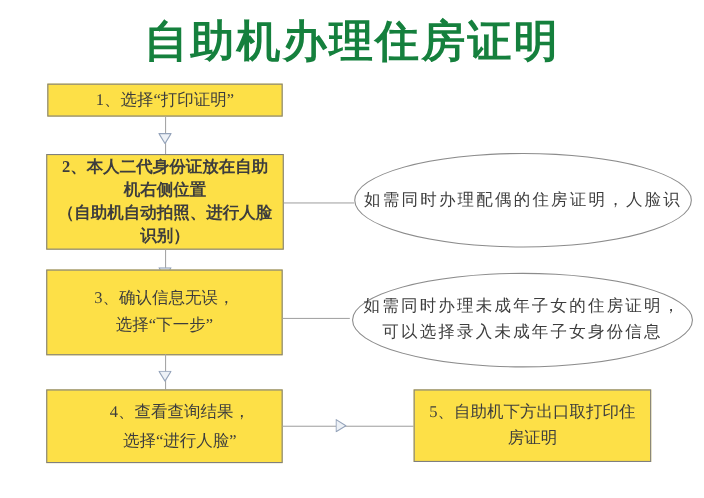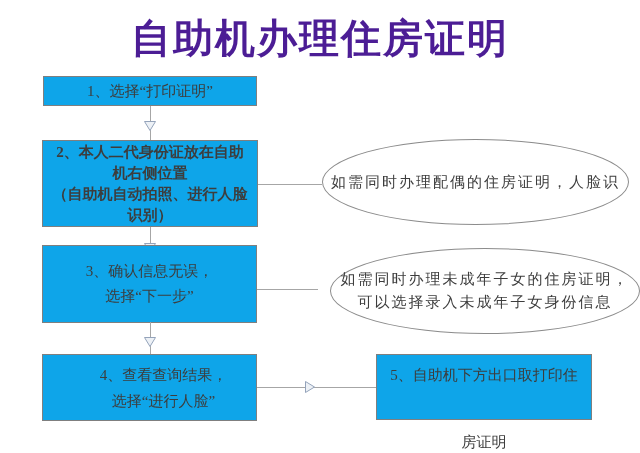--- a/index.html
+++ b/index.html
@@ -3,48 +3,48 @@
 <meta charset="utf-8">
 <style>
   html,body { margin:0; padding:0; background:#ffffff; }
   .canvas {
     position:relative; width:640px; height:453px; background:#ffffff;
     font-family:"Liberation Serif","DejaVu Serif",serif; overflow:hidden;
   }
   .title {
     position:absolute; left:0; right:0; top:14px; text-align:center;
     font-family:"Liberation Sans","DejaVu Sans",sans-serif;
-    font-weight:bold; font-size:40px; letter-spacing:2px; color:#4c1d95;
+    font-weight:bold; font-size:40px; letter-spacing:2px; color:#15803d;
     line-height:48px; white-space:nowrap;
   }
   .box {
-    position:absolute; border:1px solid #7f7f7f; background:#0ea5e9;
+    position:absolute; border:1px solid #7f7f7f; background:#fde047;
     display:flex; flex-direction:column; justify-content:center; align-items:center;
     color:#3d3d3d; font-size:15px; text-align:center; box-sizing:border-box;
   }
   .ellipse {
     position:absolute; border:1px solid #8c8c8c; background:#ffffff;
     border-radius:50%;
     display:flex; flex-direction:column; justify-content:center; align-items:center;
     color:#3d3d3d; font-size:15px; letter-spacing:2px; text-align:center; box-sizing:border-box;
   }
   .ln { display:block; white-space:nowrap; }
   #box1 { left:43px;  top:76px;  width:214px; height:30px; }
   #box1 .ln { line-height:28px; }
   #box2 { left:42px;  top:140px; width:216px; height:87px;font-weight:bold; }
   #box2 .ln { line-height:21px; }
   #box3 { left:42px;  top:245px; width:215px; height:78px; }
   #box3 .ln { line-height:25px; }
   #box4 { left:42px;  top:354px; width:215px; height:67px; }
   #box4 .ln { line-height:26px;margin-left:28px; }
   #box5 { left:376px; top:354px; width:216px; height:66px; }
-  #box5 .ln { line-height:24px;margin-top:43px; }
+  #box5 .ln { line-height:24px; }
   #ellipse1 { left:322px; top:139px; width:307px; height:86px; }
   #ellipse1 .ln { line-height:23px; }
-  #ellipse2 { left:330px; top:248px; width:310px; height:86px; }
+  #ellipse2 { left:320px; top:248px; width:310px; height:86px; }
   #ellipse2 .ln { line-height:23px; }
   .vline { position:absolute; width:1px; background:#a6a6a6; }
   .hline { position:absolute; height:1px; background:#a6a6a6; }
   #v1 { left:150px; top:106px; height:34px; }
   #v2 { left:150px; top:227px; height:32px; }
   #v3 { left:150px; top:322px; height:32px; }
   #h1 { left:258px; top:184px; width:64px; }
   #h2 { left:257px; top:289px; width:61px; }
   #h3 { left:257px; top:387px; width:119px; }
   .ah { position:absolute; }

